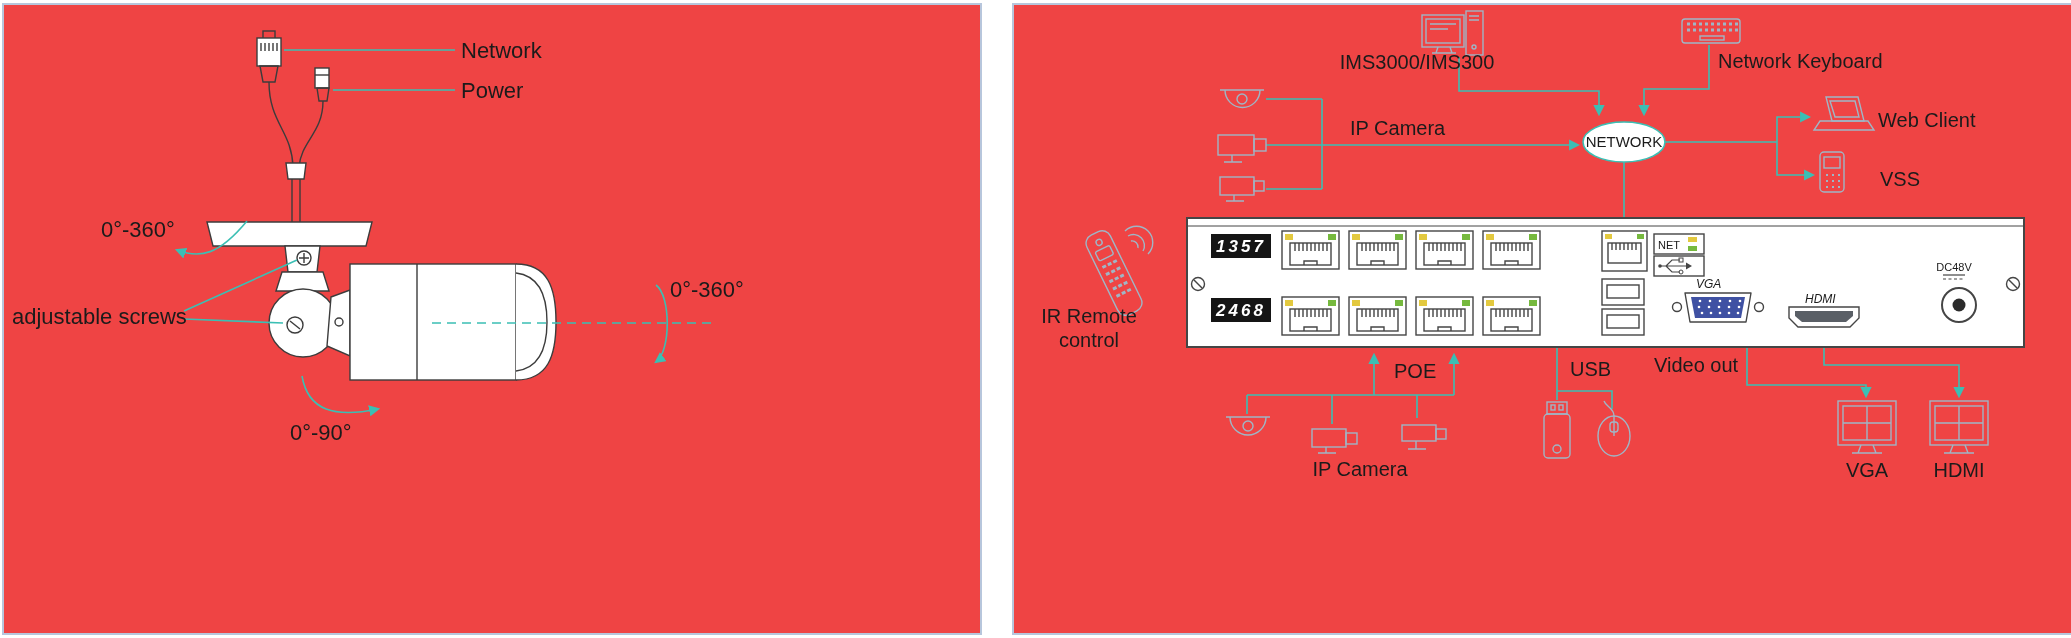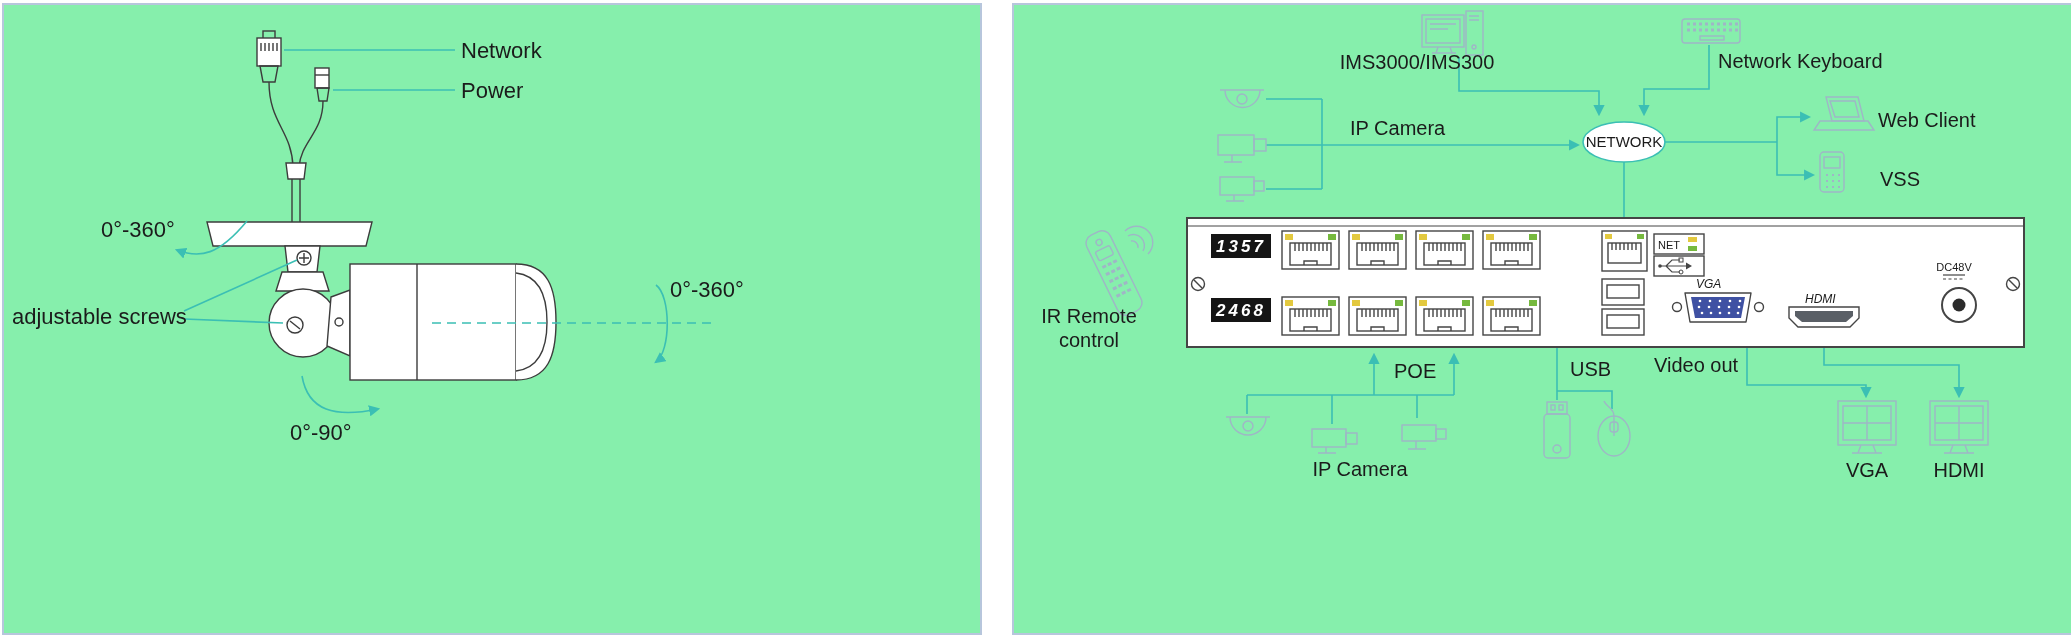--- a/index.html
+++ b/index.html
@@ -1,18 +1,18 @@
 <!DOCTYPE html>
 <html><head>
 <meta charset="utf-8">
 <style>
   *{margin:0;padding:0;box-sizing:border-box}
   html,body{background:#fff}
   body{width:2071px;height:638px;position:relative;font-family:"Liberation Sans",sans-serif}
-  .panel{position:absolute;top:3px;height:632px;background:#86efac;border:2px solid #b7c6dc}
+  .panel{position:absolute;top:3px;height:632px;background:#ef4444;border:2px solid #b7c6dc}
   #panel-left{left:2px;width:980px}
   #panel-right{left:1012px;width:1134px}
   svg{display:block}
   text{font-family:"Liberation Sans",sans-serif}
 </style>
 </head>
 <body>
 
 <div class="panel" id="panel-left">
   <svg width="976" height="628" viewBox="0 0 976 628">

